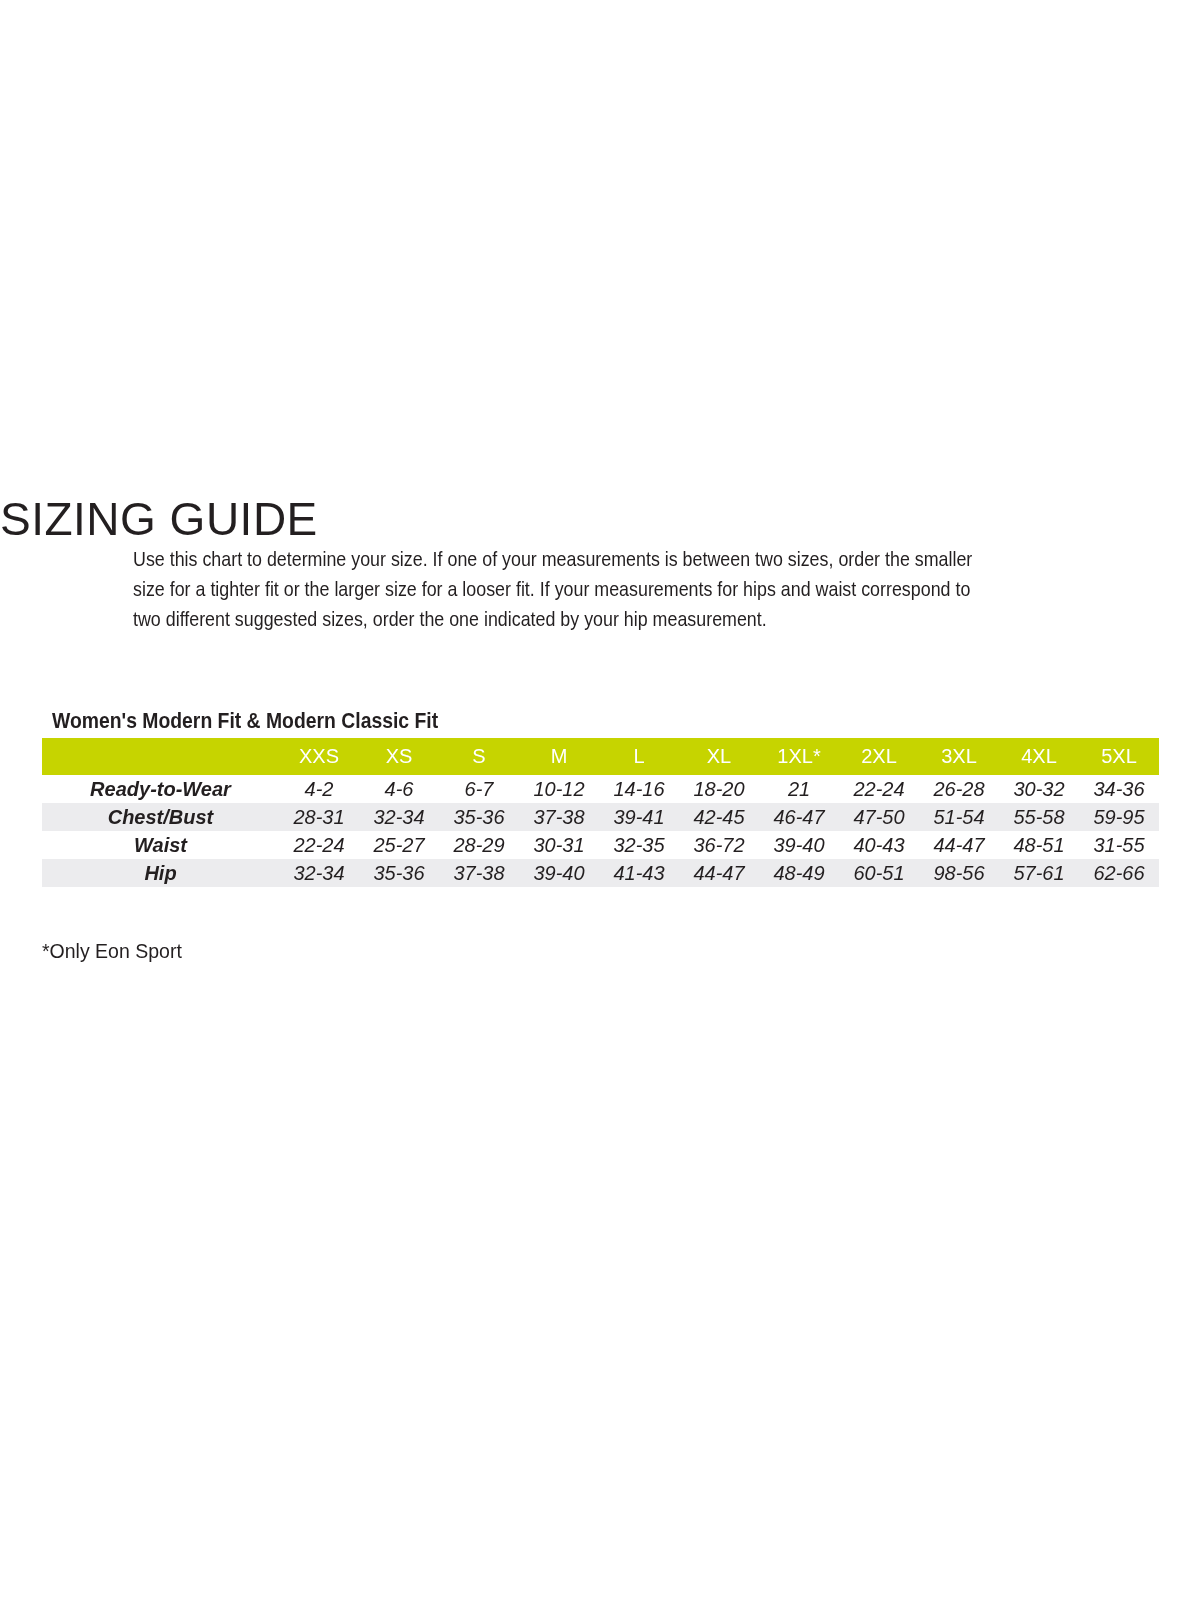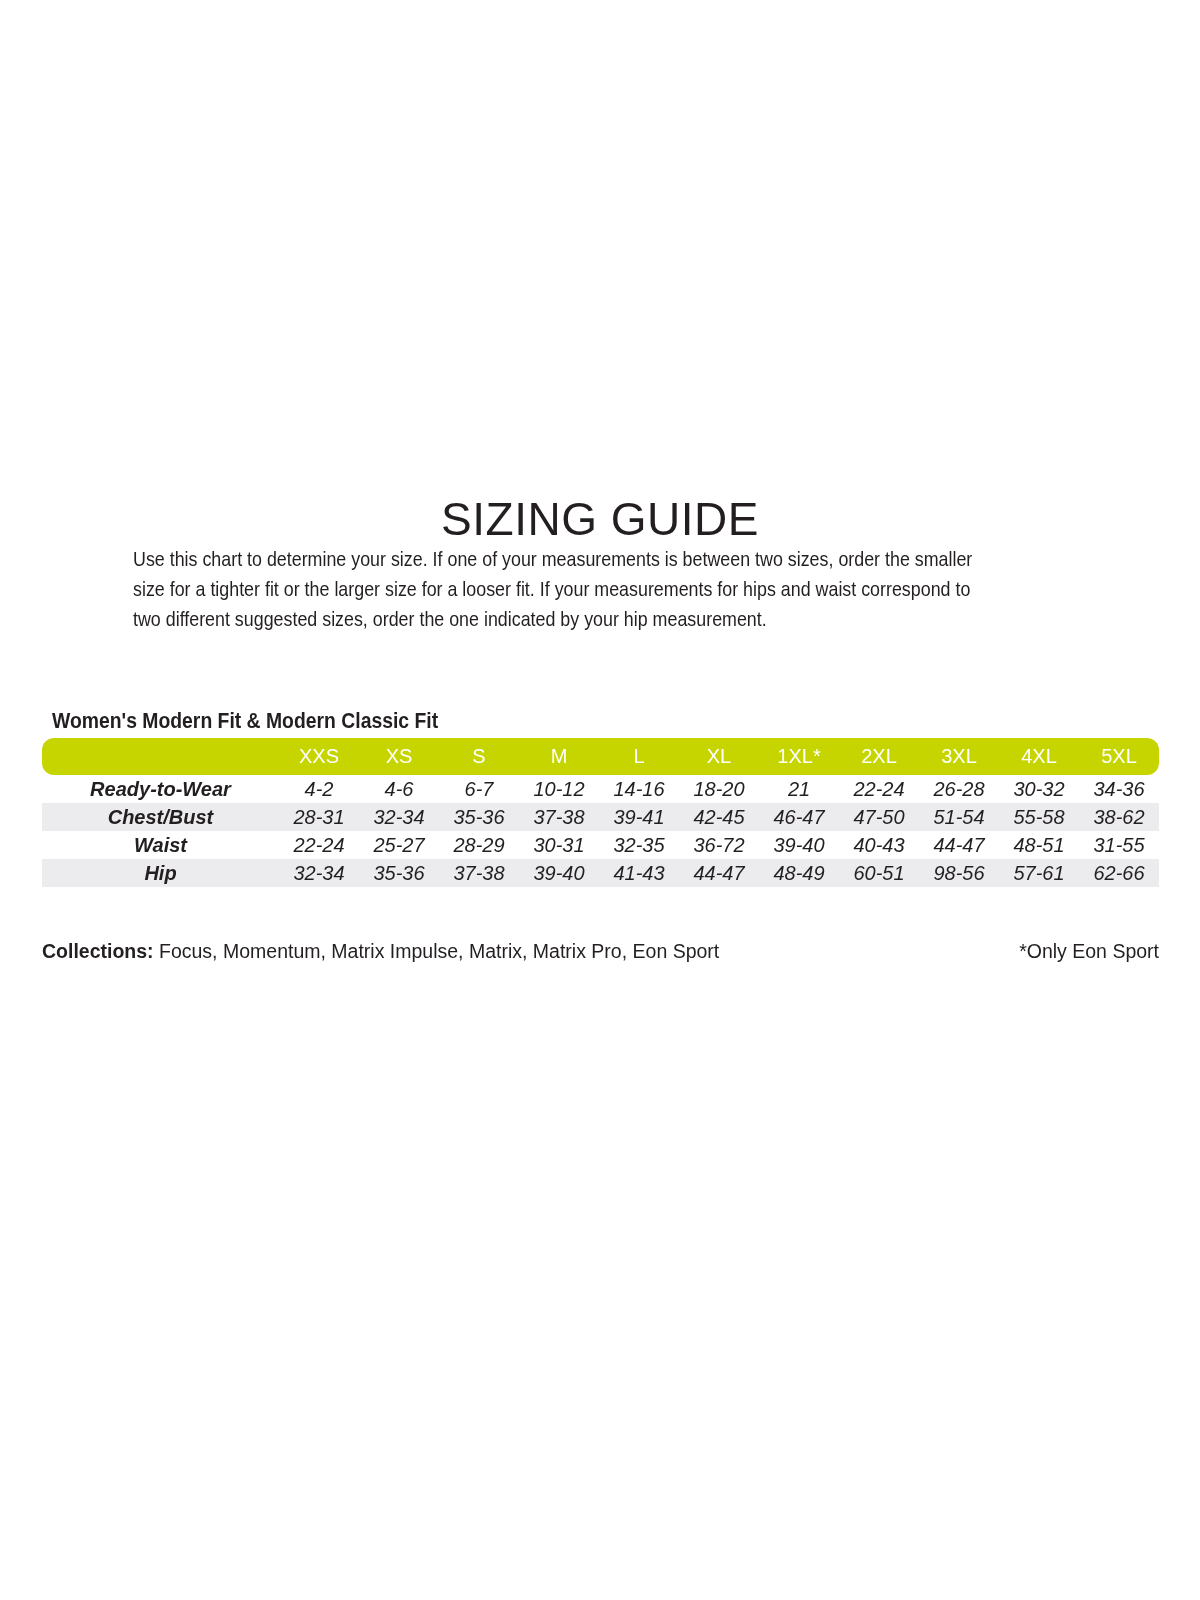--- a/index.html
+++ b/index.html
@@ -17,21 +17,20 @@
     font-family: "Liberation Sans", sans-serif;
     color: var(--text);
     position: relative;
     overflow: hidden;
   }
   .page-title {
     position: absolute;
     top: 461px;
     left: 0;
     width: 1200px;
-    text-align: center;
     font-size: 46px;
     font-weight: 400;
     letter-spacing: 0.5px;
     line-height: 54px;
   }
   .intro {
     position: absolute;
     top: 544px;
     left: 133px;
     font-size: 21px;
@@ -59,21 +58,20 @@
     width: 1117px;
   }
   .t-row {
     display: grid;
     grid-template-columns: 237px repeat(11, 1fr);
     align-items: center;
   }
   .t-head {
     height: 37px;
     background: var(--green);
-    border-radius: 12px;
   }
   .t-head .cell {
     color: var(--header-text);
     font-size: 20px;
   }
   .t-body-row {
     height: 28px;
     font-size: 20px;
     font-style: italic;
   }
@@ -150,21 +148,21 @@
     <div class="cell">28-31</div>
     <div class="cell">32-34</div>
     <div class="cell">35-36</div>
     <div class="cell">37-38</div>
     <div class="cell">39-41</div>
     <div class="cell">42-45</div>
     <div class="cell">46-47</div>
     <div class="cell">47-50</div>
     <div class="cell">51-54</div>
     <div class="cell">55-58</div>
-    <div class="cell">38-62</div>
+    <div class="cell">59-95</div>
   </div>
 
   <div class="t-row t-body-row">
     <div class="cell row-label">Waist</div>
     <div class="cell">22-24</div>
     <div class="cell">25-27</div>
     <div class="cell">28-29</div>
     <div class="cell">30-31</div>
     <div class="cell">32-35</div>
     <div class="cell">36-72</div>
@@ -186,17 +184,14 @@
     <div class="cell">48-49</div>
     <div class="cell">60-51</div>
     <div class="cell">98-56</div>
     <div class="cell">57-61</div>
     <div class="cell">62-66</div>
   </div>
 
 </div>
 
 <div class="footline">
-  <div>
-    <span class="collections-label">Collections:</span><span> Focus, Momentum, Matrix Impulse, Matrix, Matrix Pro, Eon Sport</span>
-  </div>
   <div>*Only Eon Sport</div>
 </div>
 
 </body></html>

